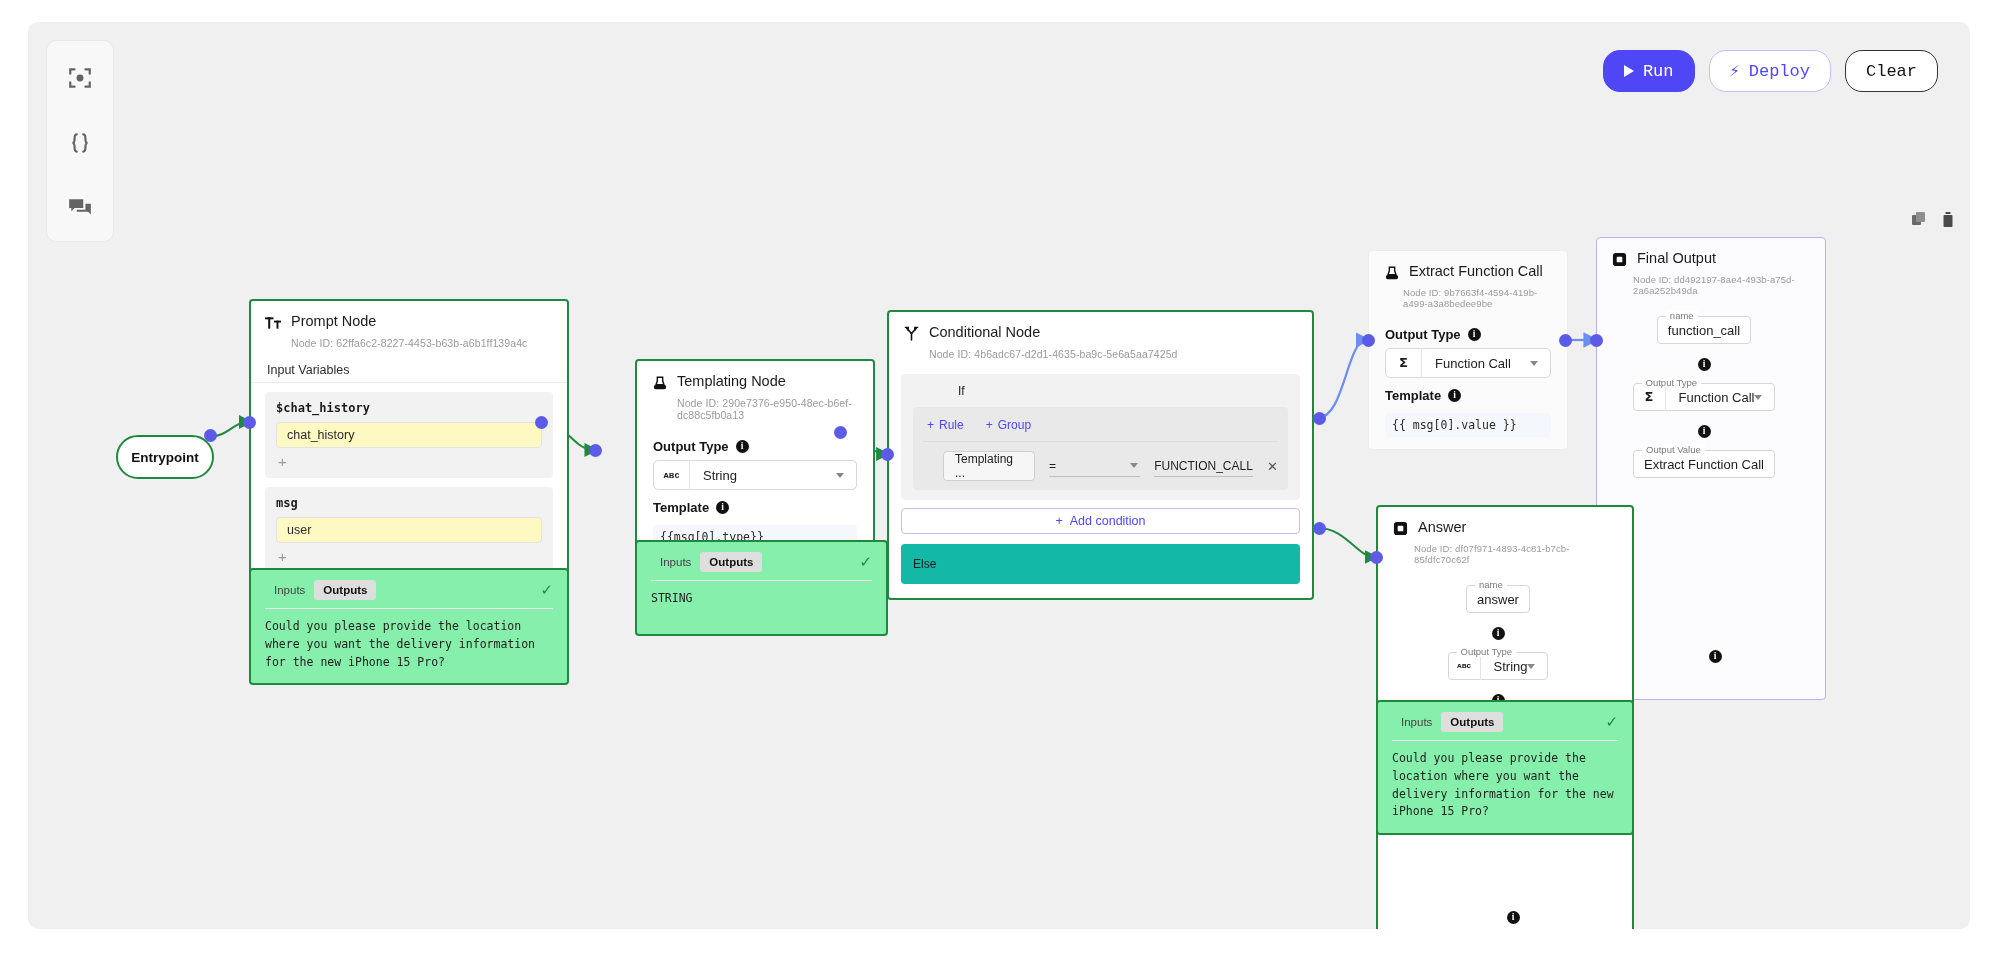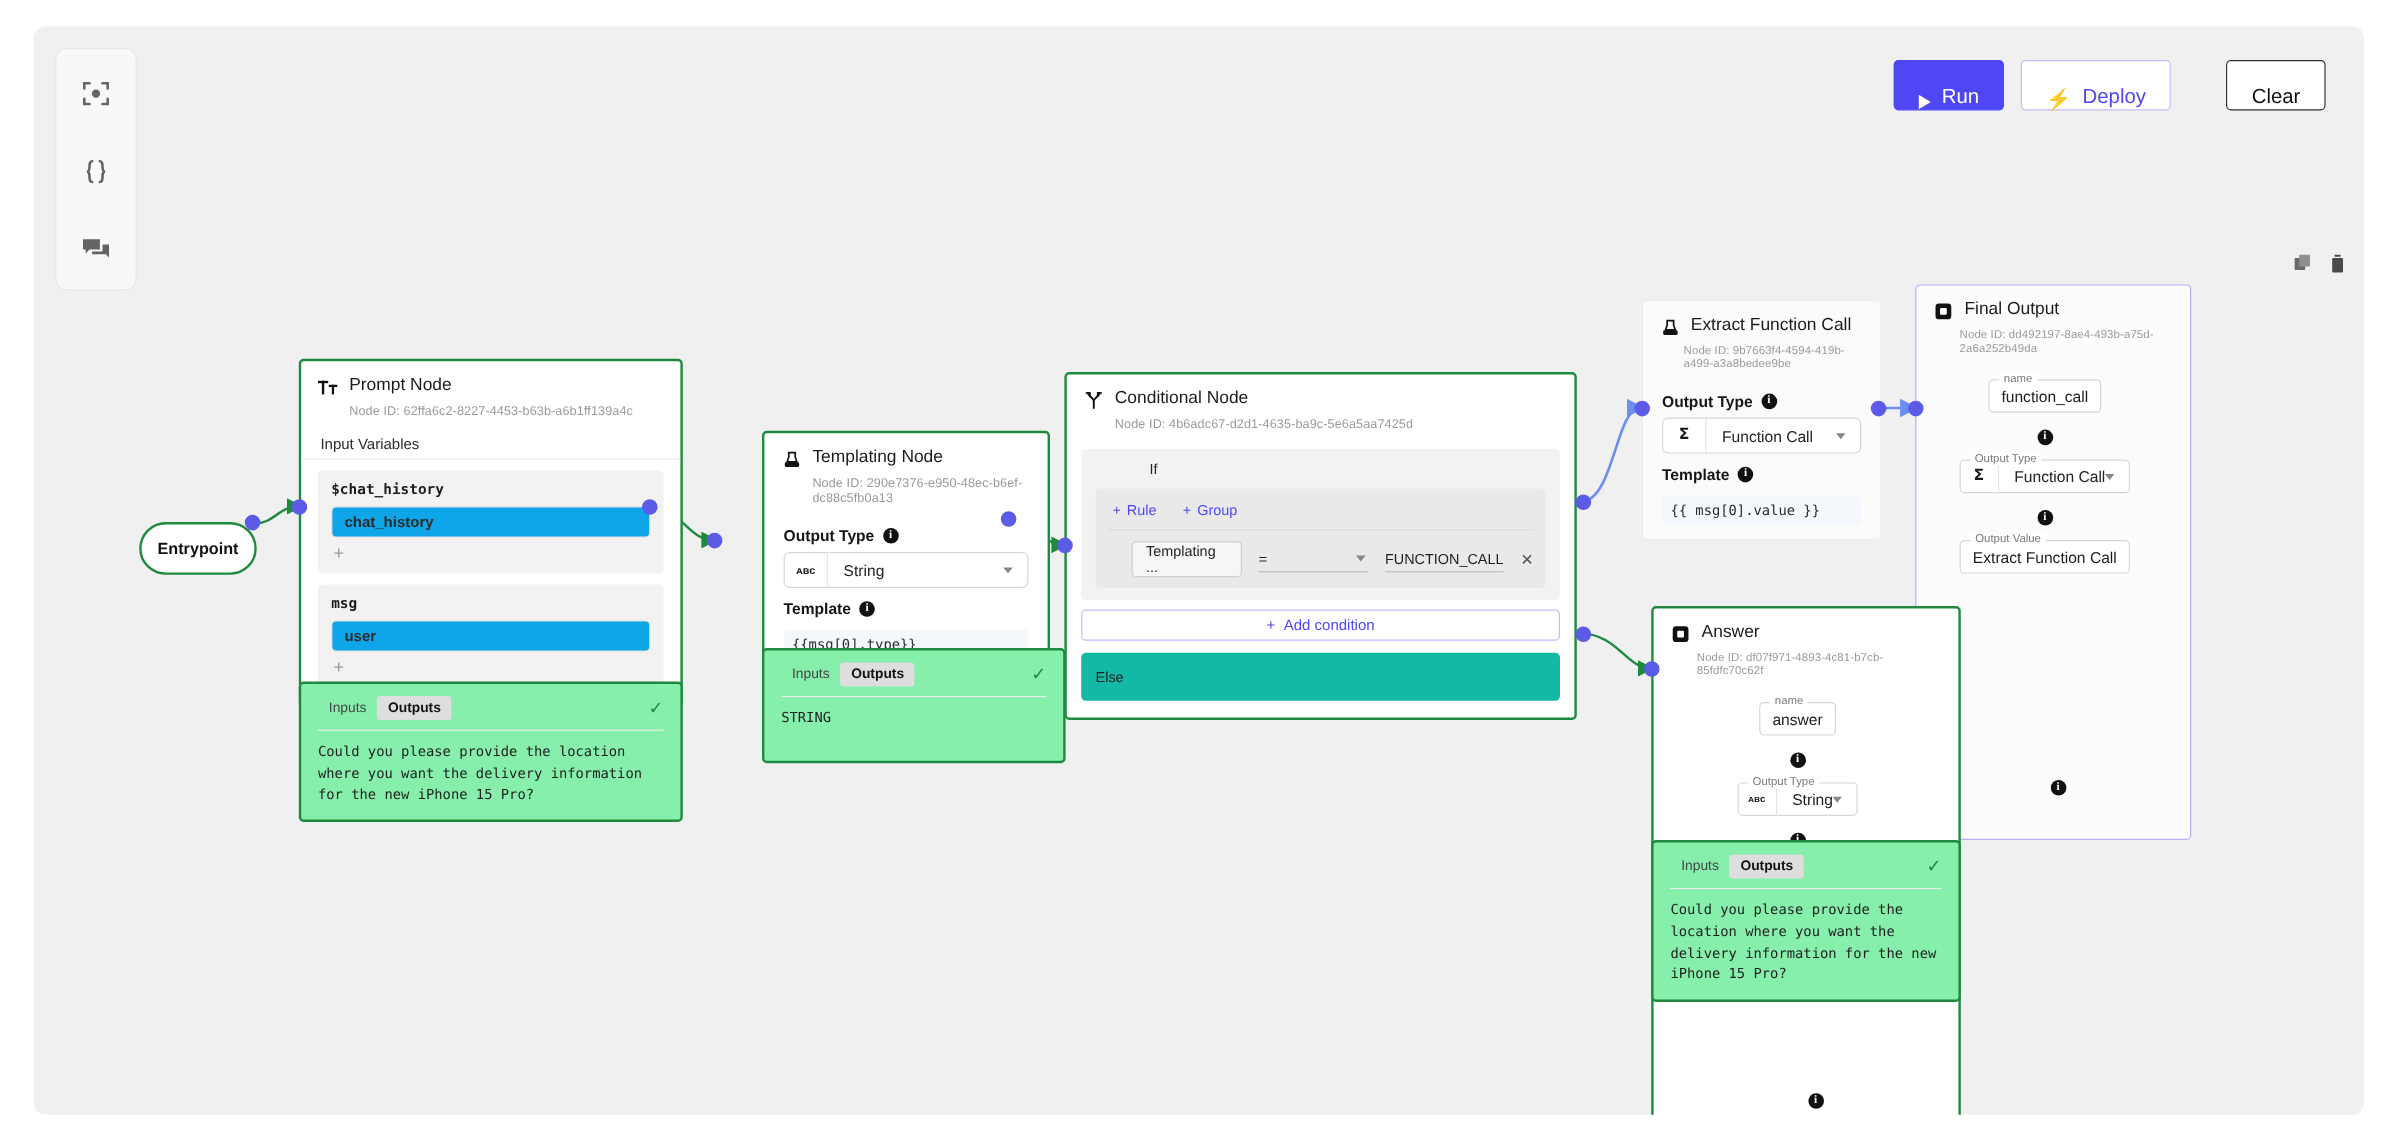--- a/index.html
+++ b/index.html
@@ -23,28 +23,28 @@
     border-radius: 10px;
     overflow: hidden;
   }
 
   
   .toolbar {
     position: absolute; top: 28px; right: 32px;
     display: flex; gap: 14px; align-items: center; z-index: 40;
   }
   .btn {
-    height: 42px; border-radius: 4px; display: flex; align-items: flex-end;
+    height: 42px; border-radius: 17px; display: flex; align-items: center;
     justify-content: center; gap: 9px; padding: 0 20px;
     font-size: 17px; cursor: pointer; user-select: none;
-    font-family: Liberation Sans, sans-serif;
+    font-family: Liberation Mono, monospace;
   }
   .btn-run { background: #4f46f5; color: #fff; border: 1px solid #4f46f5; }
   .btn-deploy { background: #fff; color: #4f46f5; border: 1px solid #c3bdfb; }
-  .btn-clear { background: #fff; color: #111; border: 1px solid #333; margin-left: 32px; }
+  .btn-clear { background: #fff; color: #111; border: 1px solid #333; }
   .ico-play { width: 0; height: 0; border-left: 10px solid #fff;
     border-top: 6px solid transparent; border-bottom: 6px solid transparent; }
   .ico-bolt { font-size: 17px; line-height: 1; }
 
   
   .palette {
     position: absolute; left: 18px; top: 18px;
     width: 68px; background: #f8f8f8;
     border: 1px solid #e7e7e7; border-radius: 10px;
     display: flex; flex-direction: column; align-items: center;
@@ -74,23 +74,23 @@
   .node-title { font-size: 14.5px; color: #1b1b1b; }
   .node-id { font-size: 10.5px; color: #9a9a9a; margin: 2px 0 0 40px;
              padding: 0 14px 8px 0; letter-spacing: .1px; }
 
   .sect-label { font-size: 12.5px; color: #2b2b2b; padding: 6px 16px 5px;
                 border-bottom: 1px solid #ececec; }
   .field-group { background: #f2f2f2; margin: 9px 14px; border-radius: 4px;
                  padding: 9px 11px 6px; }
   .field-key { font-family: "DejaVu Sans Mono", monospace; font-size: 12px;
                color: #1b1b1b; margin-bottom: 7px; font-weight: bold;}
-  .txtbox { background: #0ea5e9; border: 1px solid #e2e2e2; border-radius: 4px;
+  .txtbox { background: #fef9c3; border: 1px solid #e2e2e2; border-radius: 4px;
             height: 26px; display: flex; align-items: center; padding: 0 10px;
-            font-size: 12.5px; color: #2c2c2c; font-weight: bold; }
+            font-size: 12.5px; color: #2c2c2c; }
   .plus { color: #9a9a9a; font-size: 15px; padding: 5px 2px 2px; cursor: pointer; }
 
   .lbl-bold { font-size: 13px; font-weight: bold; color: #151515;
               display: flex; align-items: center; gap: 7px; padding: 10px 16px 6px; }
   .info {
     width: 13px; height: 13px; border-radius: 50%; background: #111; color: #fff;
     font-size: 9.5px; line-height: 13px; text-align: center;
     font-family: "Liberation Serif", serif; font-weight: bold; flex: 0 0 13px;
   }
   .select {

